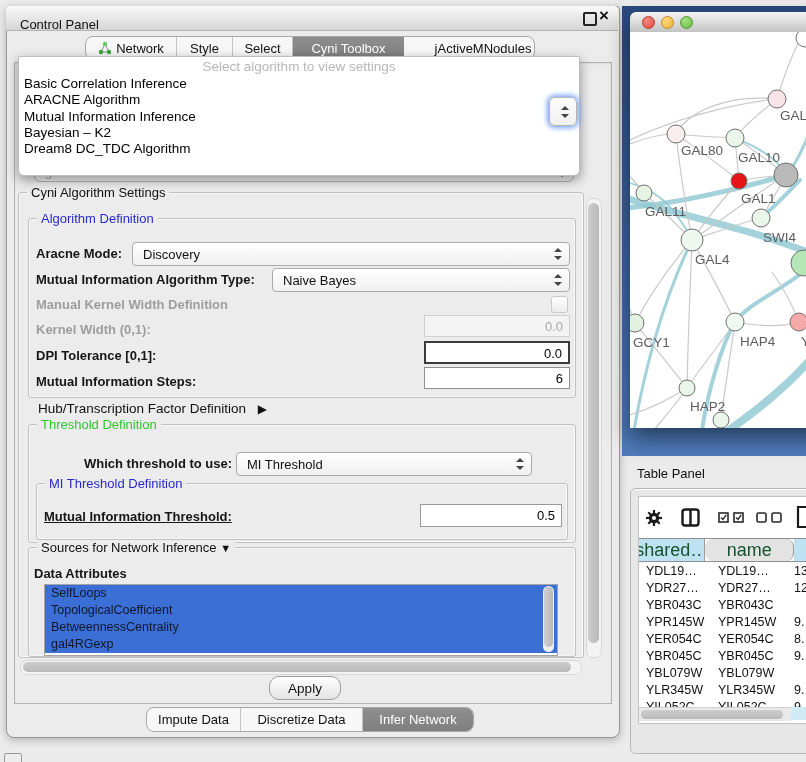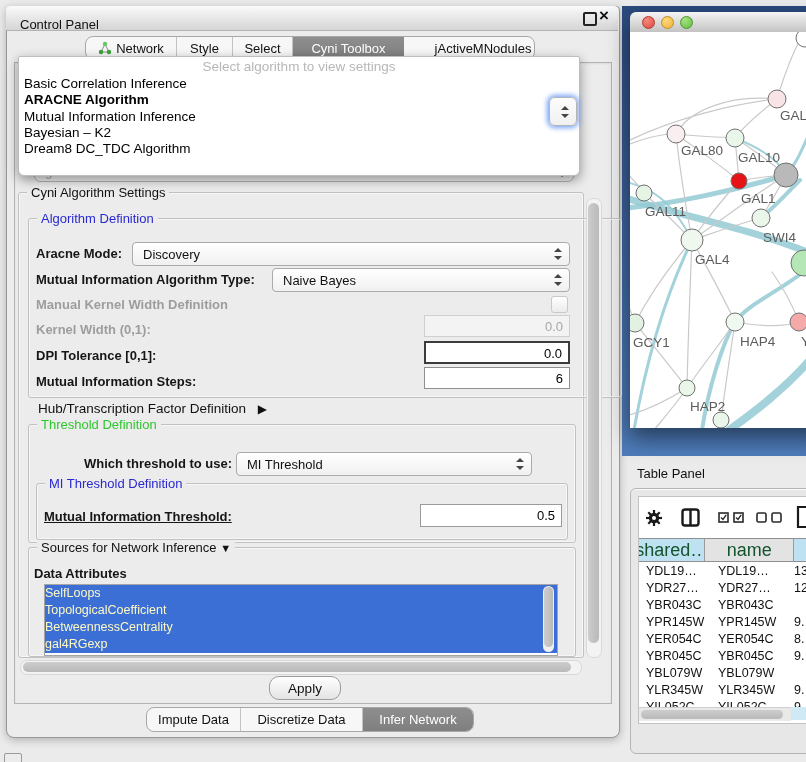--- a/index.html
+++ b/index.html
@@ -46,31 +46,31 @@
   .field.dis{background:#f3f3f3;border:1px solid #cfcfcf;color:#a8a8a8;}
   .field.focus{border:2px solid #3c3c3c;color:#000;}
   .field.plain{border:1px solid #8f8f8f;color:#000;}
   .checkbox{background:linear-gradient(#ffffff,#ececec);border:1px solid #c9c9c9;border-radius:3px;}
   
   .sb-track{background:#f3f3f3;border:1px solid #d8d8d8;border-radius:7px;}
   .sb-thumb{background:linear-gradient(90deg,#cdcdcd,#b9b9b9);border-radius:6px;}
   .sb-thumb.h{background:linear-gradient(#cdcdcd,#b9b9b9);}
   
   .attr-list{background:#fff;border:1px solid #a5a5a5;overflow:hidden;}
-  .attr-item{height:17px;line-height:17px;font-size:12.5px;color:#fef9c3;background:var(--selection_blue);}
+  .attr-item{height:17px;line-height:17px;padding-left:6px;font-size:12.5px;color:#0f172a;background:var(--selection_blue);}
   
   .apply-btn{background:linear-gradient(#ffffff,#e4e4e4);border:1px solid #9c9c9c;border-radius:10px;
     font-size:13.5px;color:#111;display:flex;align-items:center;justify-content:center;}
   
   .dropdown{left:18px;top:56px;width:560px;height:118px;background:#fff;
     border:1px solid #bdbdbd;border-radius:2px 2px 6px 6px;
     box-shadow:0 4px 12px rgba(0,0,0,.4);z-index:50;overflow:hidden;}
   .dd-hint{height:17px;padding-top:2px;text-align:center;font-size:13.5px;color:#b7b7b7;}
   .dd-item{height:16.3px;line-height:16.3px;padding-left:5px;font-size:13.5px;color:#000;white-space:nowrap;}
-  .dd-item.bold{font-weight:bold;}
+  .dd-item.bold{font-weight:normal;}
   .ghost-combo{background:linear-gradient(#fdfdfd,#f0f0f0);border:1px solid #b5b5b5;border-radius:6px;box-sizing:border-box;}
   .ghost-combo.glow{box-shadow:0 0 5px 2px rgba(100,150,245,.85);}
   
   .net-bg{left:622px;top:6px;width:184px;height:450px;
     background:linear-gradient(var(--panel_focus_dark),var(--panel_focus_light));}
   .mac-window{left:630px;top:12px;width:200px;height:416px;border-radius:6px 6px 0 0;
     box-shadow:0 10px 22px rgba(0,0,0,.5);}
   .mac-titlebar{left:630px;top:12px;width:200px;height:20px;
     background:linear-gradient(#f4f4f4,#c3c3c3);border-bottom:1px solid #8d8d8d;border-radius:6px 6px 0 0;}
   .traffic{width:13px;height:13px;border-radius:50%;box-sizing:border-box;}
@@ -130,21 +130,21 @@
 
 <div class="abs ghost-combo" style="left:34px;top:160px;width:540px;height:22px;z-index:5;">
   <div class="abs" style="left:10px;top:3px;font-size:13px;color:#a9a9a9;">gal-filtered sif default node</div>
   <span class="stepper"></span>
 </div>
 
 <div class="abs group" style="left:18px;top:192px;width:564px;height:464px;">
   <span class="gtitle">Cyni Algorithm Settings</span>
 </div>
 
-<div class="abs group g-blue" style="left:28px;top:218px;width:546px;height:178px;padding-left:47px;">
+<div class="abs group g-blue" style="left:28px;top:218px;width:546px;height:178px;">
   <span class="gtitle">Algorithm Definition</span>
 </div>
 <div class="abs lbl" style="left:36px;top:246px;">Aracne Mode:</div>
 <div class="abs combo" style="left:132px;top:242px;width:438px;height:24px;">
   <span>Discovery</span>
   <span class="stepper"></span>
 </div>
 <div class="abs lbl" style="left:36px;top:272px;">Mutual Information Algorithm Type:</div>
 <div class="abs combo" style="left:272px;top:268px;width:298px;height:24px;">
   <span>Naive Bayes</span>
@@ -330,21 +330,21 @@
       <rect x="1" y="1" width="9" height="9" rx="1.5" fill="none" stroke="#2a2a2a" stroke-width="1.6"></rect>
       <rect x="16" y="1" width="9" height="9" rx="1.5" fill="none" stroke="#2a2a2a" stroke-width="1.6"></rect>
     </svg>
     <svg class="abs" style="left:157px;top:8px;" width="18" height="24" viewBox="0 0 18 24">
       <path d="M2,2 h9 l5,5 v15 h-14 z" fill="#fff" stroke="#1a1a1a" stroke-width="2.2"></path>
     </svg>
   </div>
 
   <div class="tp-header abs" id="tbl-header" style="left:0;top:41px;width:192px;">
       <div class="th-cell hl" style="width: 72px;">shared…</div>
-      <div class="th-cell" style="width: 96px;">name</div>
+      <div class="th-cell" style="width: 96px; border-radius: 8px;">name</div>
       <div class="th-cell hl" style="width: 40px;">A</div>
     </div>
   <div class="abs" id="tbl-rows" style="left:0;top:66px;width:192px;height:144px;overflow:hidden;">
       <div class="tr-row">
         <div class="td-cell" style="width: 72px;">YDL19…</div>
         <div class="td-cell" style="width: 80px;">YDL19…</div>
         <div class="td-cell" style="width: 40px; padding-left: 3px;">13</div>
       </div>
       <div class="tr-row">
         <div class="td-cell" style="width: 72px;">YDR27…</div>

